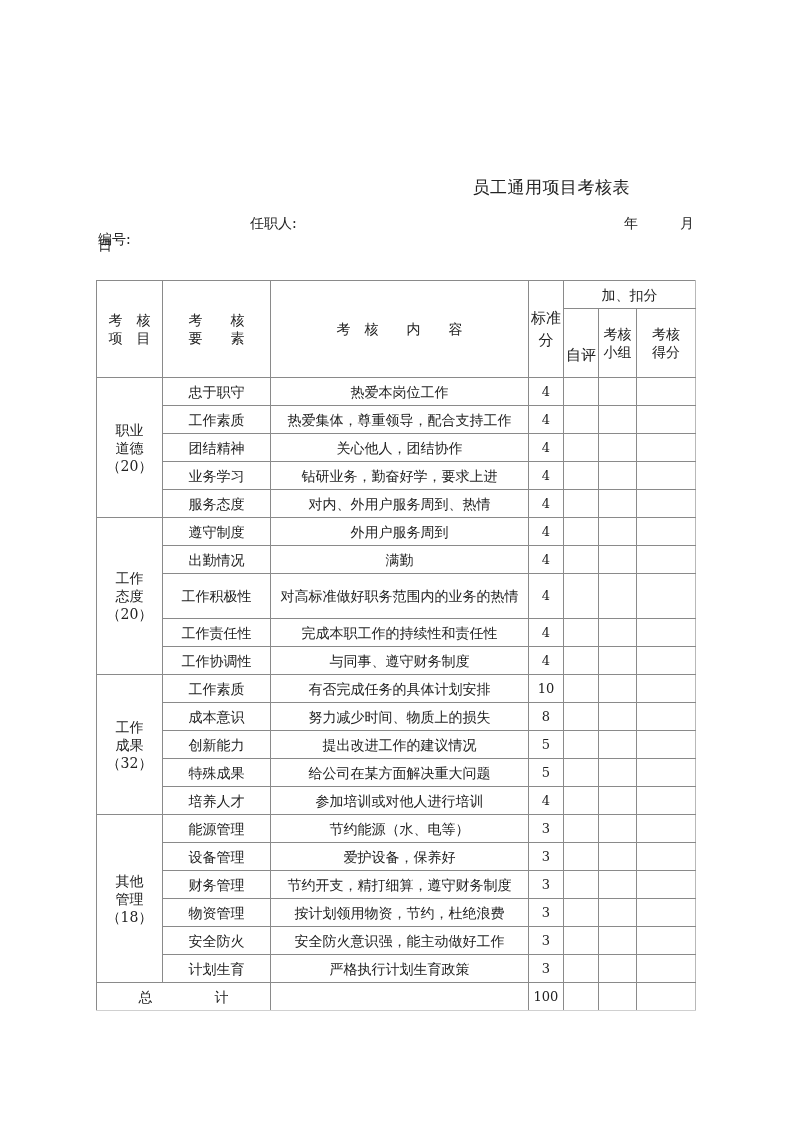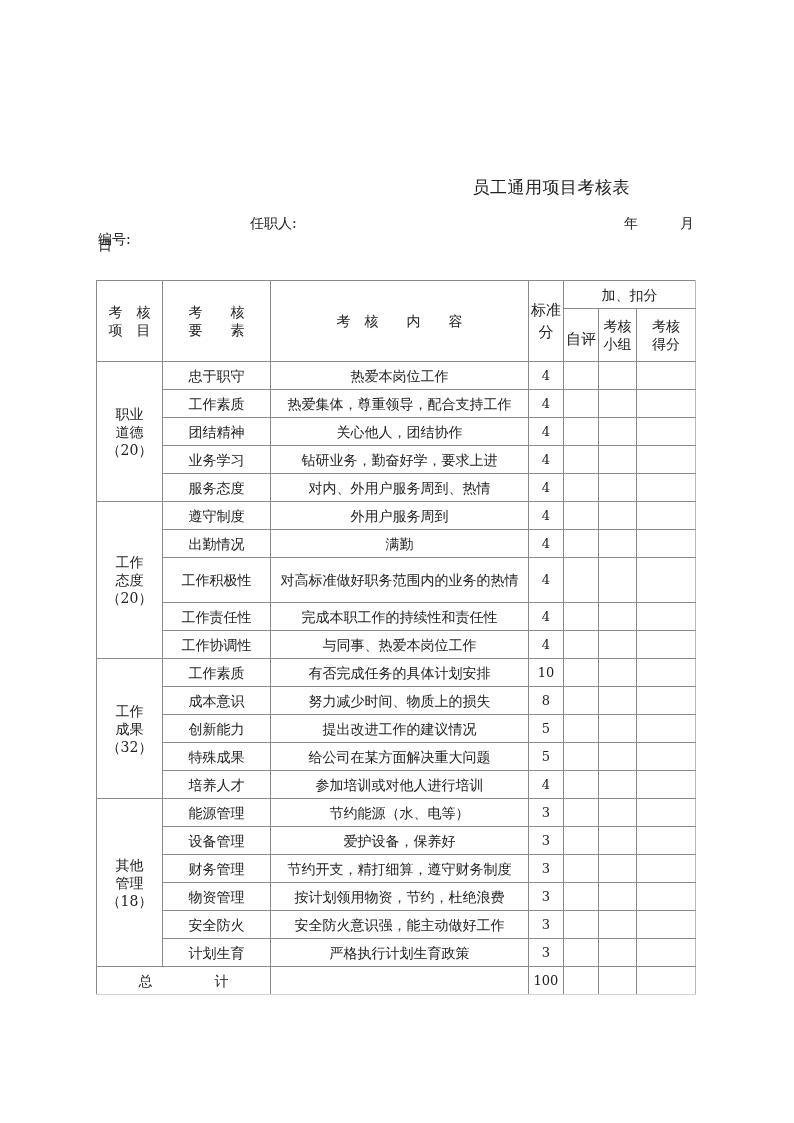--- a/index.html
+++ b/index.html
@@ -51,21 +51,21 @@
         <div>要　　素</div>
       </td>
       <td rowspan="2">考　核　　内　　容</td>
       <td rowspan="2" style="font-size:15px; line-height:22px;text-align:center;">
         <div>标准</div>
         <div>分</div>
       </td>
       <td colspan="3" class="rt">加、扣分</td>
     </tr>
     <tr class="hdr2">
-      <td style="font-size:15px; padding-top:8px;">自评</td>
+      <td style="font-size:15px; padding-top:24px;">自评</td>
       <td>
         <div>考核</div>
         <div>小组</div>
       </td>
       <td class="rt">
         <div>考核</div>
         <div>得分</div>
       </td>
     </tr>
   <tr>
@@ -145,21 +145,21 @@
       <tr>
         <td>工作责任性</td>
         <td>完成本职工作的持续性和责任性</td>
         <td class="num">4</td>
         <td></td>
         <td></td>
         <td class="rt"></td>
       </tr>
       <tr>
         <td>工作协调性</td>
-        <td>与同事、热爱本岗位工作</td>
+        <td>与同事、遵守财务制度</td>
         <td class="num">4</td>
         <td></td>
         <td></td>
         <td class="rt"></td>
       </tr>
       <tr>
         <td rowspan="5" class="cat">
           <div>工作</div>
           <div>成果</div>
           <div>（32）</div>

